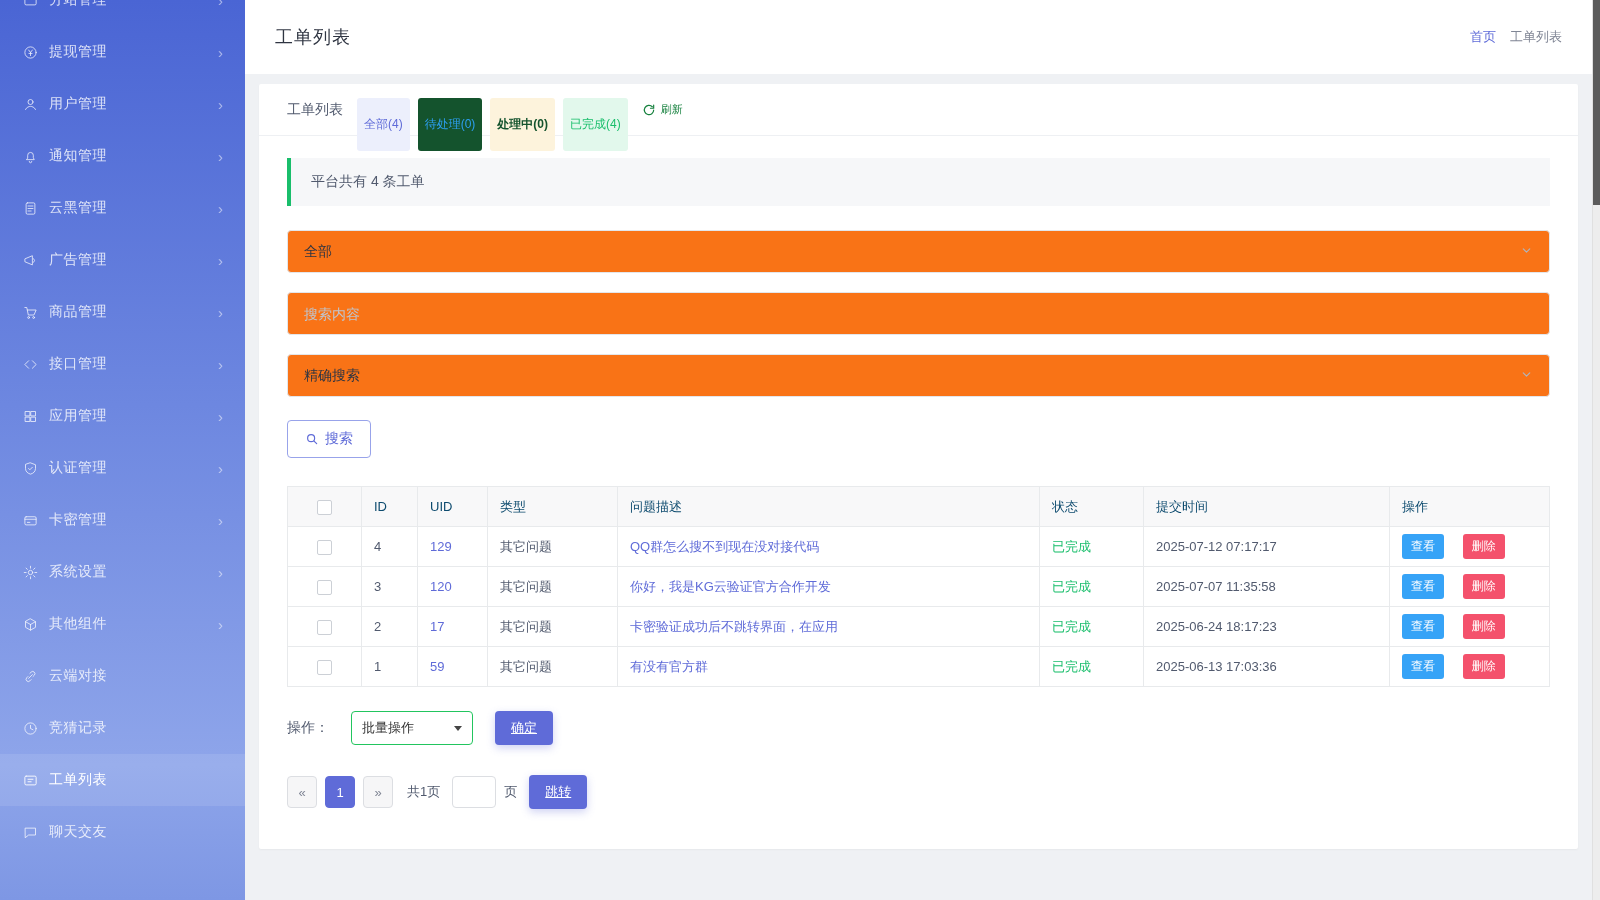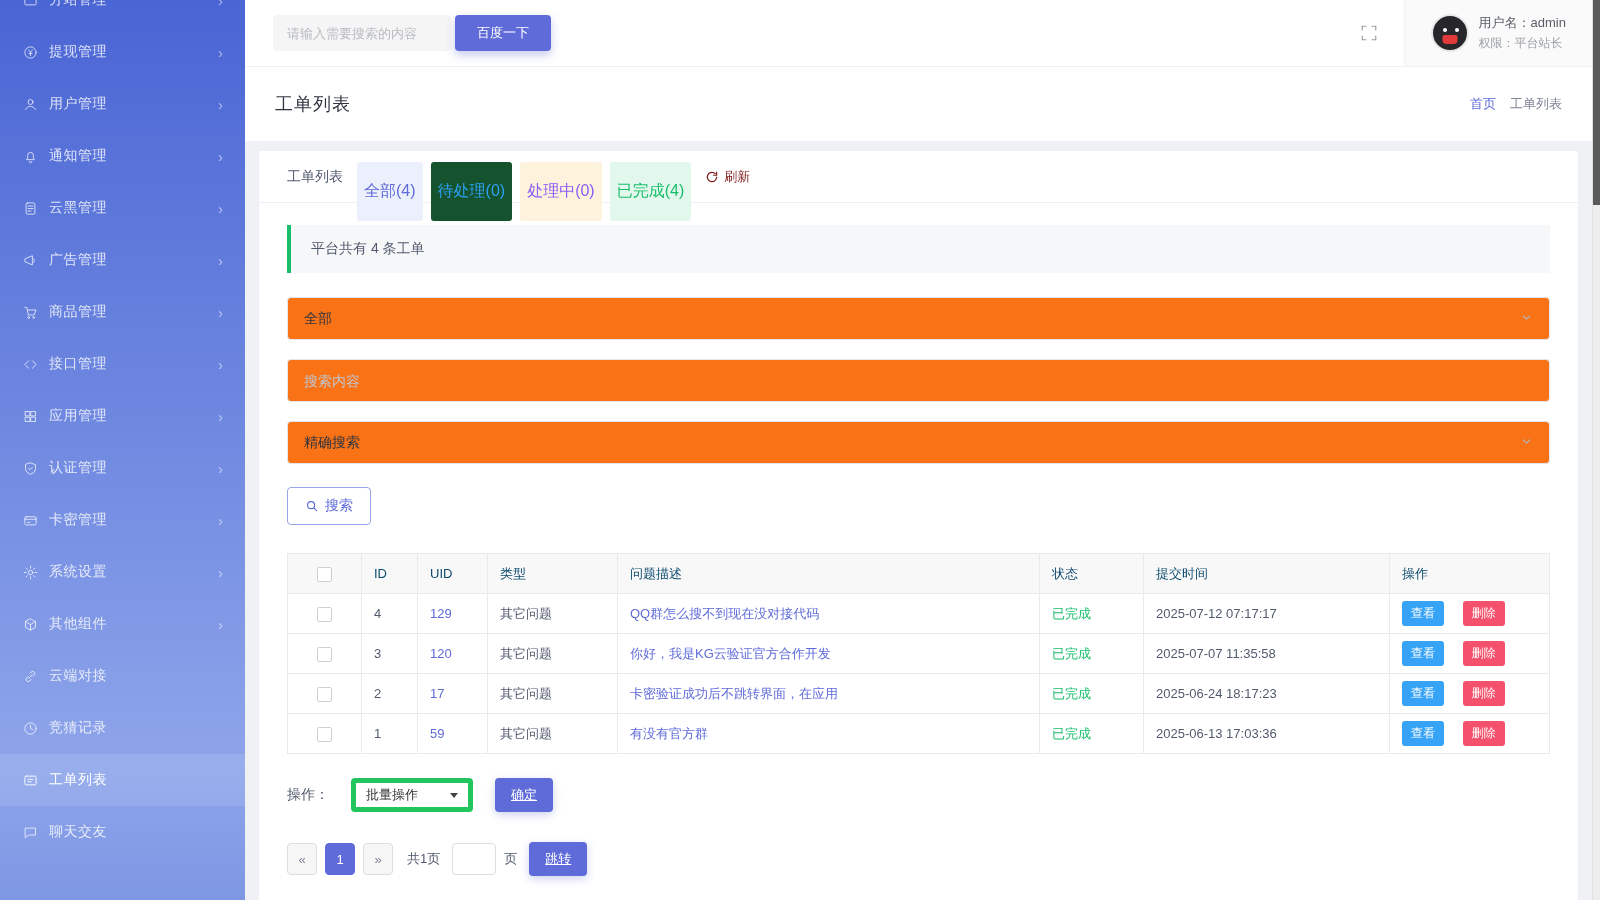--- a/index.html
+++ b/index.html
@@ -65,26 +65,26 @@
   .bc-current{ color:#808695; }
   .card{
     margin:10px 14px 0; background:#fff; border-radius:2px;
     box-shadow:0 1px 2px rgba(0,0,0,.04); min-height:740px;
   }
   .card-header{
     height:52px; padding:0 28px; display:flex; align-items:center; gap:8px;
     border-bottom:1px solid #eef0f3; font-size:14px;
   }
   .card-title{ color:#515a6e; margin-right:6px; }
-  .badge{ font-size:16px; padding:19px 7px; border-radius:3px; line-height:1.3; cursor:pointer;margin-top:30px; }
+  .badge{ font-size:12px; padding:19px 7px; border-radius:3px; line-height:1.3; cursor:pointer;margin-top:30px; }
   .b-purple{ background:#eceffc; color:#5f6bd8; }
   .b-blue{ background:#14532d; color:#2d9ff0; }
-  .b-orange{ background:#fdf3dc; color:#8b5cf6; }
+  .b-orange{ background:#fdf3dc; color:#14532d;font-weight:bold; }
   .b-green{ background:#e2f8ec; color:#19be6b; }
-  .refresh{ display:inline-flex; align-items:center; gap:5px; color:#7f1d1d; font-size:13px; cursor:pointer; margin-left:6px; }
+  .refresh{ display:inline-flex; align-items:center; gap:5px; color:#15803d; font-size:11px; cursor:pointer; margin-left:6px; }
   .refresh svg{ width:14px; height:14px; stroke:currentColor; fill:none; stroke-width:2; stroke-linecap:round; }
   .card-body{ padding:22px 28px 40px; }
   .alert{
     background:#f6f7f9; border-left:4px solid #19be6b;
     padding:15px 20px; font-size:14px; color:#515a6e; margin-bottom:24px;
   }
   .form-select,.form-input{
     width:100%; height:43px; border:1px solid #e3e6ea; border-radius:4px;
     padding:0 16px; font-size:14px; color:#2f3542; margin-bottom:19px;
     display:flex; align-items:center; justify-content:space-between; background:#f97316;
@@ -120,21 +120,21 @@
   .status-done{ color:#19be6b; }
   .btn-view,.btn-del{
     display:inline-block; padding:4px 9px; border-radius:3px; color:#fff;
     font-size:12px; cursor:pointer; border:none; font-family:inherit;
   }
   .btn-view{ background:#36a3f7; margin-right:15px; }
   .btn-del{ background:#f4516c; }
   
   .batch-row{ margin-top:24px; display:flex; align-items:center; gap:22px; font-size:14px; color:#515a6e; }
   .batch-select{
-    width:122px; height:34px; border:5px solid #22c55e; border-radius:4px;
+    width:122px; height:34px; border:1px solid #22c55e; border-radius:4px;
     display:flex; align-items:center; justify-content:space-between; padding:0 10px;
     font-size:13px; color:#333; cursor:pointer; background:#fff;
   }
   .tri-down{ width:0; height:0; border-left:4px solid transparent; border-right:4px solid transparent; border-top:5px solid #444; }
   .btn-primary{
     height:34px; padding:0 16px; background:#5f6bd8; color:#fff; border:none;
     border-radius:4px; font-size:13px; cursor:pointer; font-family:inherit;
     box-shadow:0 3px 8px rgba(95,107,216,.3);
     text-decoration:underline;
   }
@@ -342,40 +342,20 @@
           </svg>
         </span>
       <span class="slabel">聊天交友</span>
     </div>
 
   </div>
 </div>
 
 <div class="main">
 
-  <div class="topbar">
-    <input class="search-input" type="text" placeholder="请输入需要搜索的内容" style="">
-    <button class="baidu-btn">百度一下</button>
-    <div class="topbar-right">
-      <span class="fs-icon">
-        <svg viewBox="0 0 24 24">
-            <path d="M3 8V3h5M16 3h5v5M21 16v5h-5M8 21H3v-5"></path>
-          </svg>
-      </span>
-      <div class="userbox">
-        <span class="avatar">
-            <span class="avatar-red"></span>
-          </span>
-        <span>
-          <div class="user-name">用户名：admin</div>
-          <div class="user-role">权限：平台站长</div>
-        </span>
-      </div>
-    </div>
-  </div>
 
   <div class="page-header">
     <div class="page-title">工单列表</div>
     <div class="breadcrumb">
       <span class="bc-home">首页</span>
       <span class="bc-current">工单列表</span>
     </div>
   </div>
 
   <div class="card">

